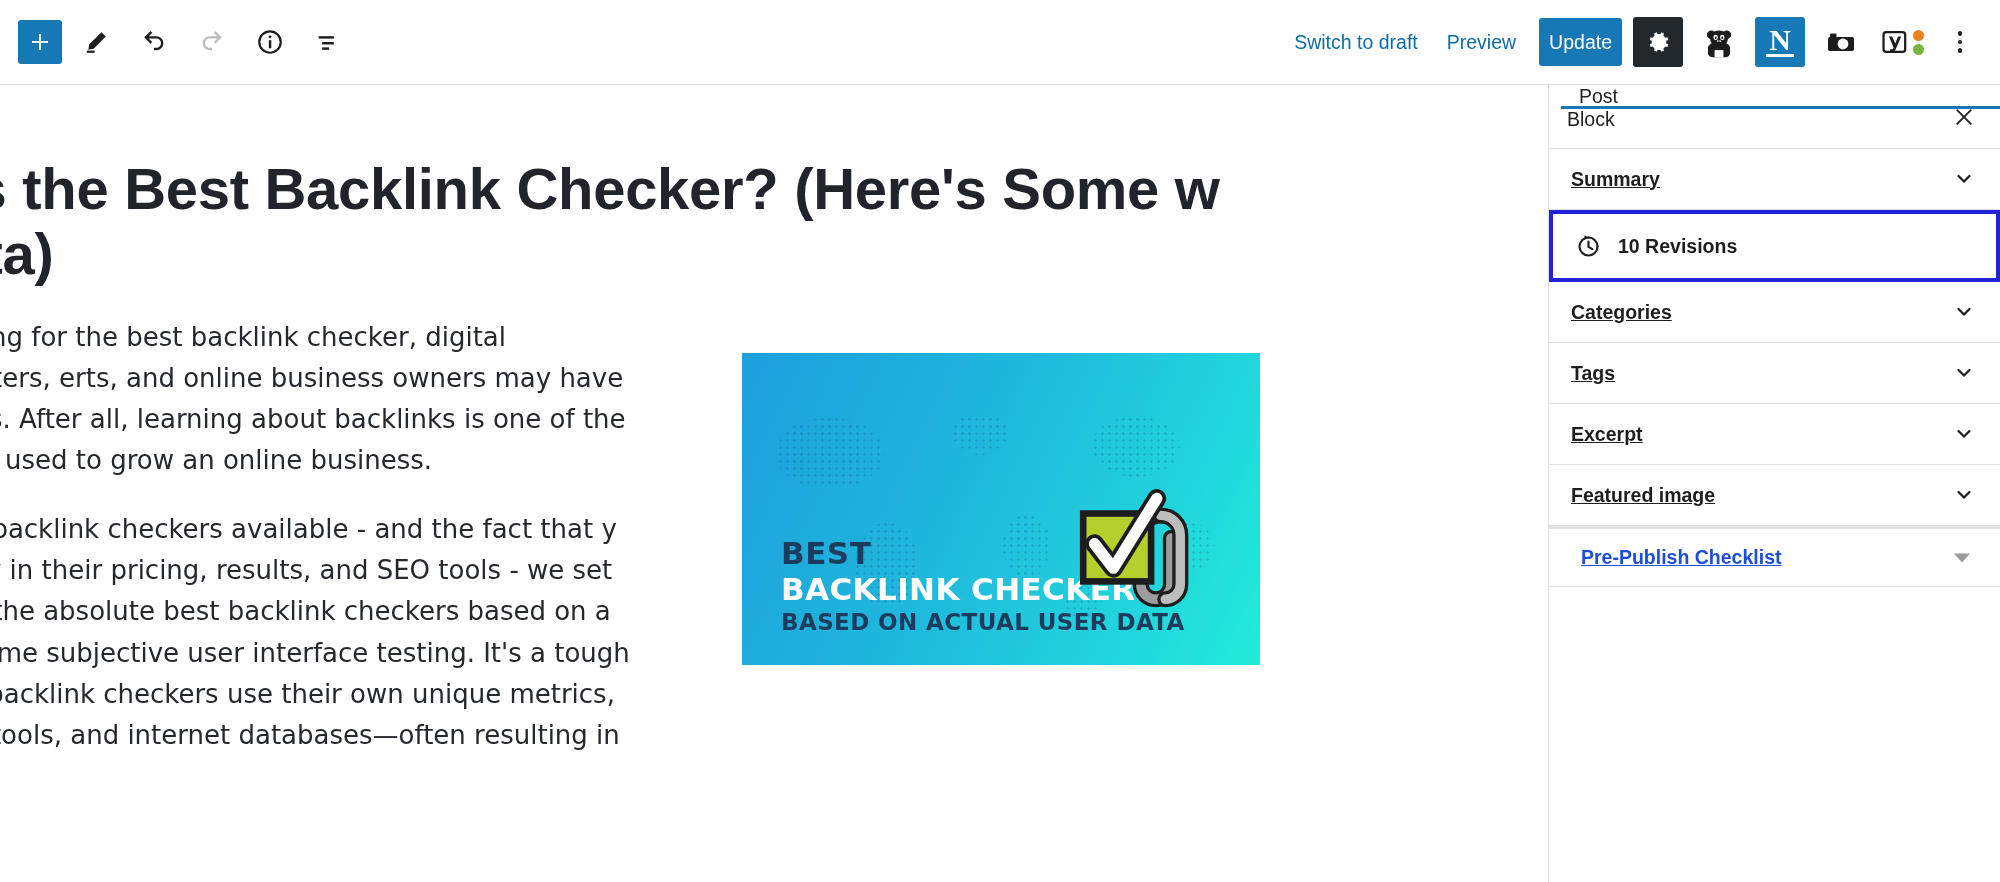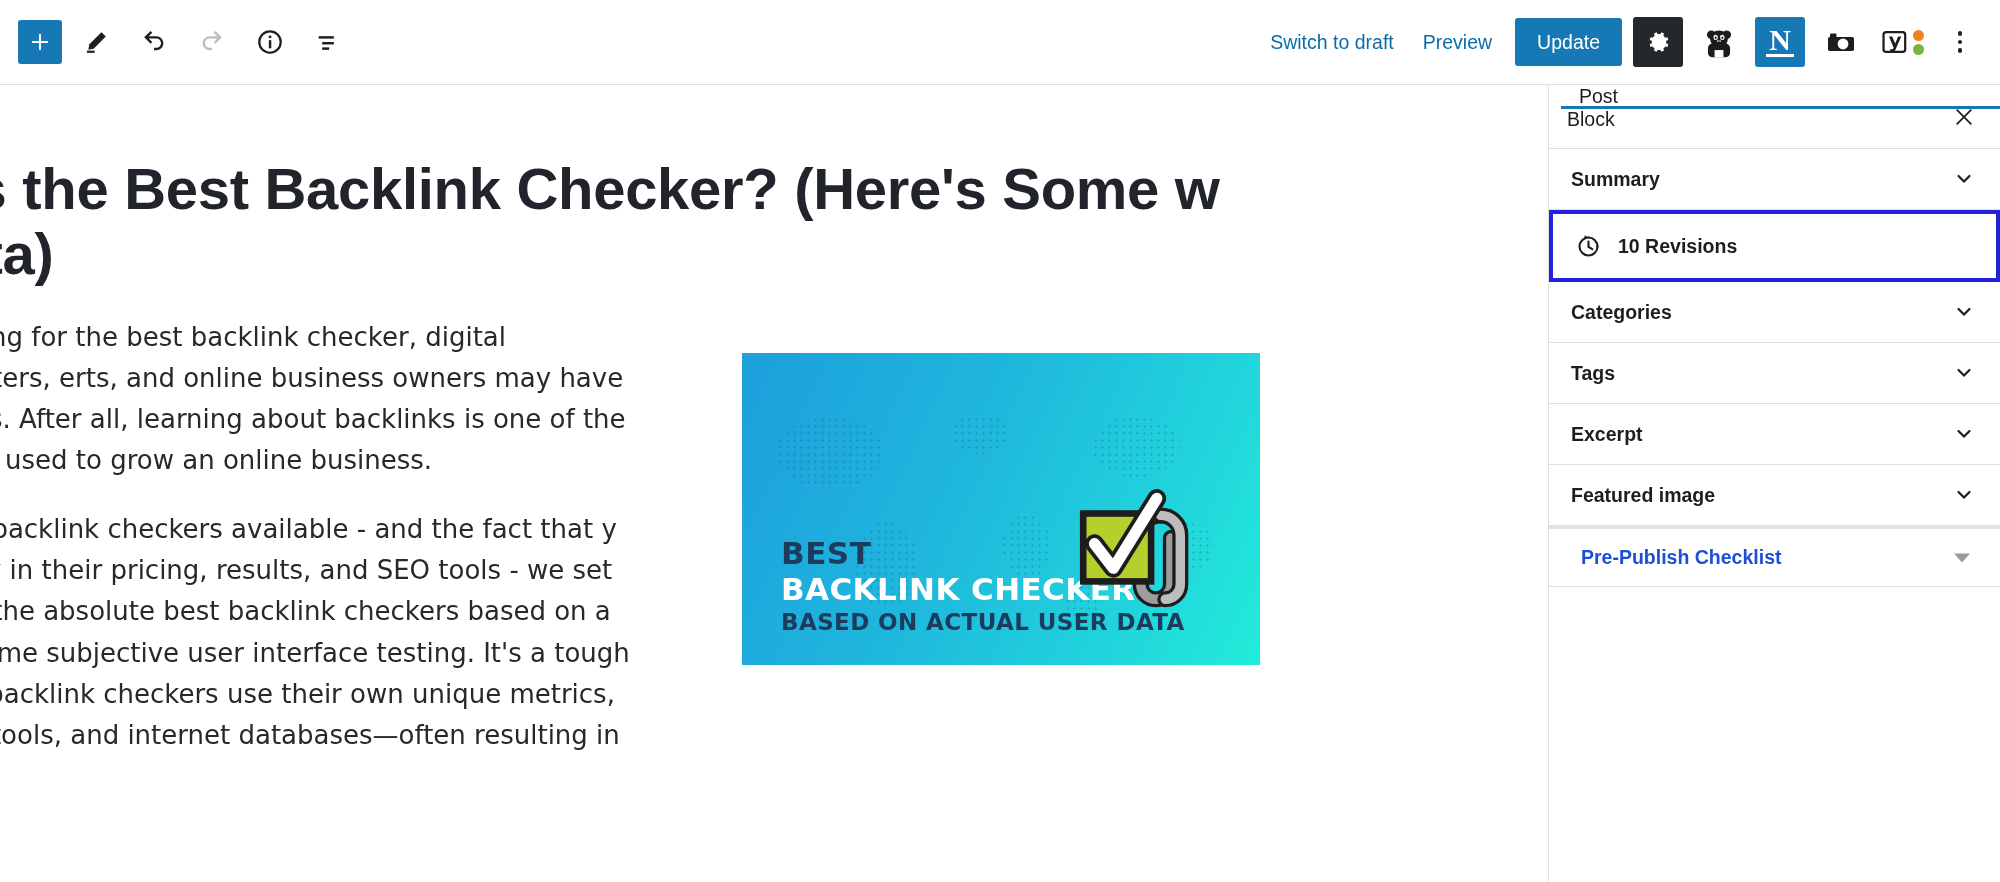--- a/index.html
+++ b/index.html
@@ -40,21 +40,21 @@
   .link-btn {
     background: transparent; border: none;
     color: #0b6ca8; font-size: 19.5px;
     font-family: "Liberation Sans", sans-serif;
     cursor: pointer; padding: 10px 14px;
     white-space: nowrap;
   }
   .update-btn {
     background: #1679B6; color: #fff;
     font-size: 19.5px; border: none; border-radius: 3px;
-    padding: 0 22px; height: 48px; margin-left: 8px;
+    padding: 0 10px; height: 48px; margin-left: 8px;
     cursor: pointer; font-family: "Liberation Sans", sans-serif;
   }
   .plugin-btn {
     width: 50px; height: 50px; margin-left: 10px;
     display: flex; align-items: center; justify-content: center;
     border: none; cursor: pointer; border-radius: 3px;
     background: transparent; padding: 0;
   }
   .plugin-dark { background: #23282d; }
   .plugin-blue { background: #1679B6; }
@@ -178,21 +178,21 @@
   .sb-close {
     position: absolute; right: 14px; top: 50%; transform: translateY(-50%);
     width: 44px; height: 44px; display: flex; align-items: center; justify-content: center;
     border: none; background: transparent; cursor: pointer;
   }
   .panel {
     height: 61px; display: flex; align-items: center;
     padding: 0 22px; border-bottom: 1px solid #e0e0e0;
     cursor: pointer; position: relative; background: #fff;
   }
-  .panel-label { font-size: 19.5px; color: #1e1e1e; font-weight: bold; }
+  .panel-label { font-size: 19.5px; color: #1e1e1e; font-weight: bold; text-decoration: underline; }
   .chev {
     position: absolute; right: 24px; top: 50%; transform: translateY(-50%);
   }
   .panel.highlight {
     border: 4px solid #2222dd;
     height: 72px;
   }
   .rev-row { display: flex; align-items: center; gap: 16px; }
   .rev-label { font-size: 19.5px; color: #1e1e1e; font-weight: bold; }
   .panel.checklist { padding-left: 32px; }

